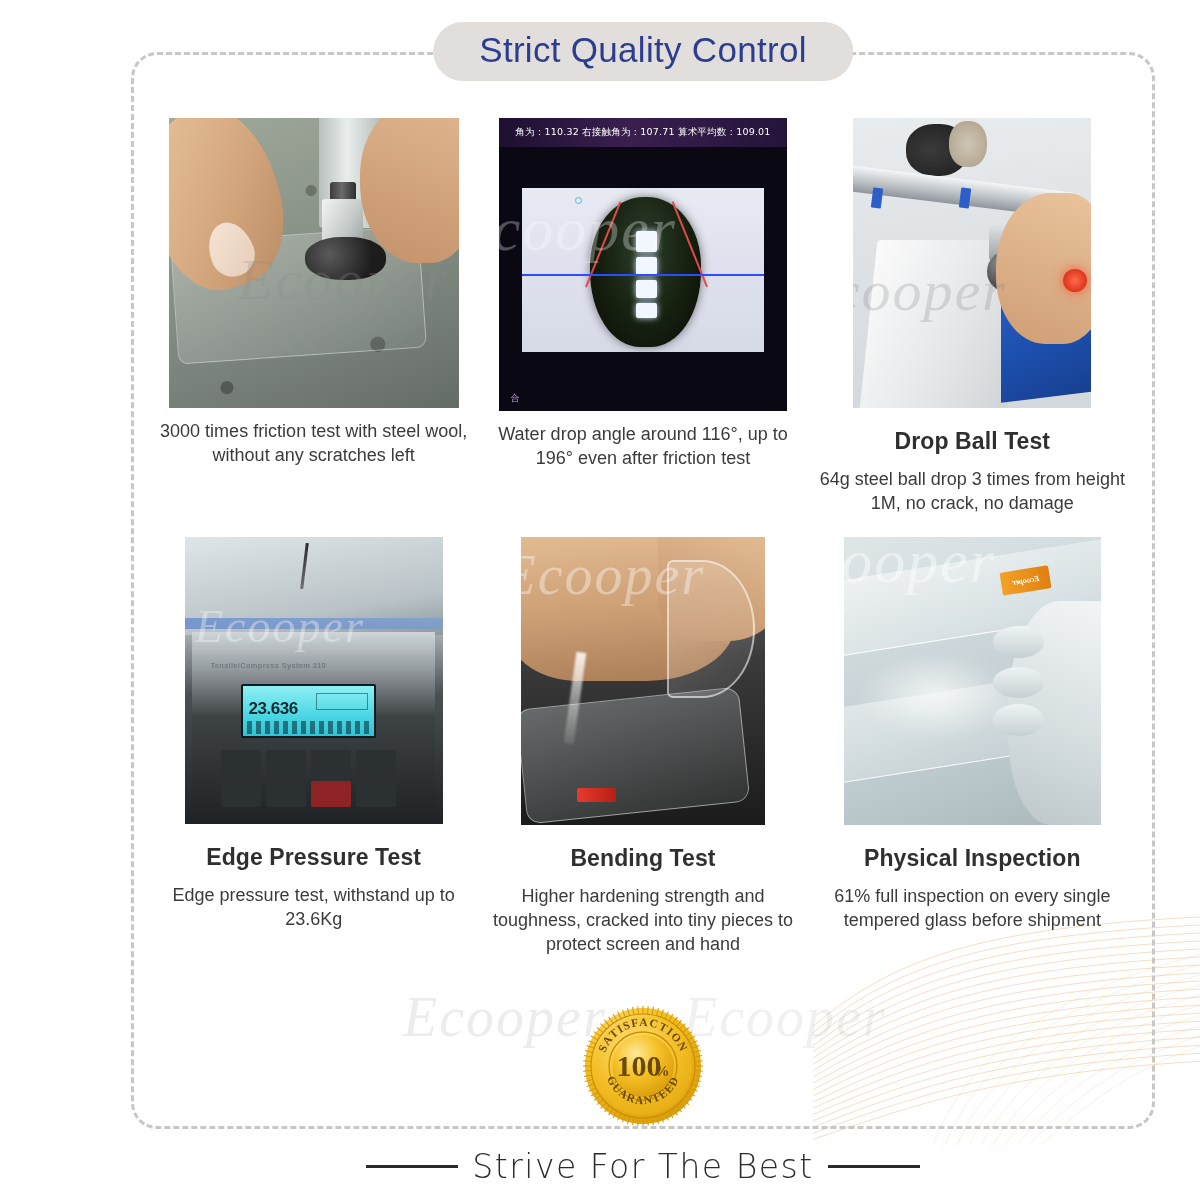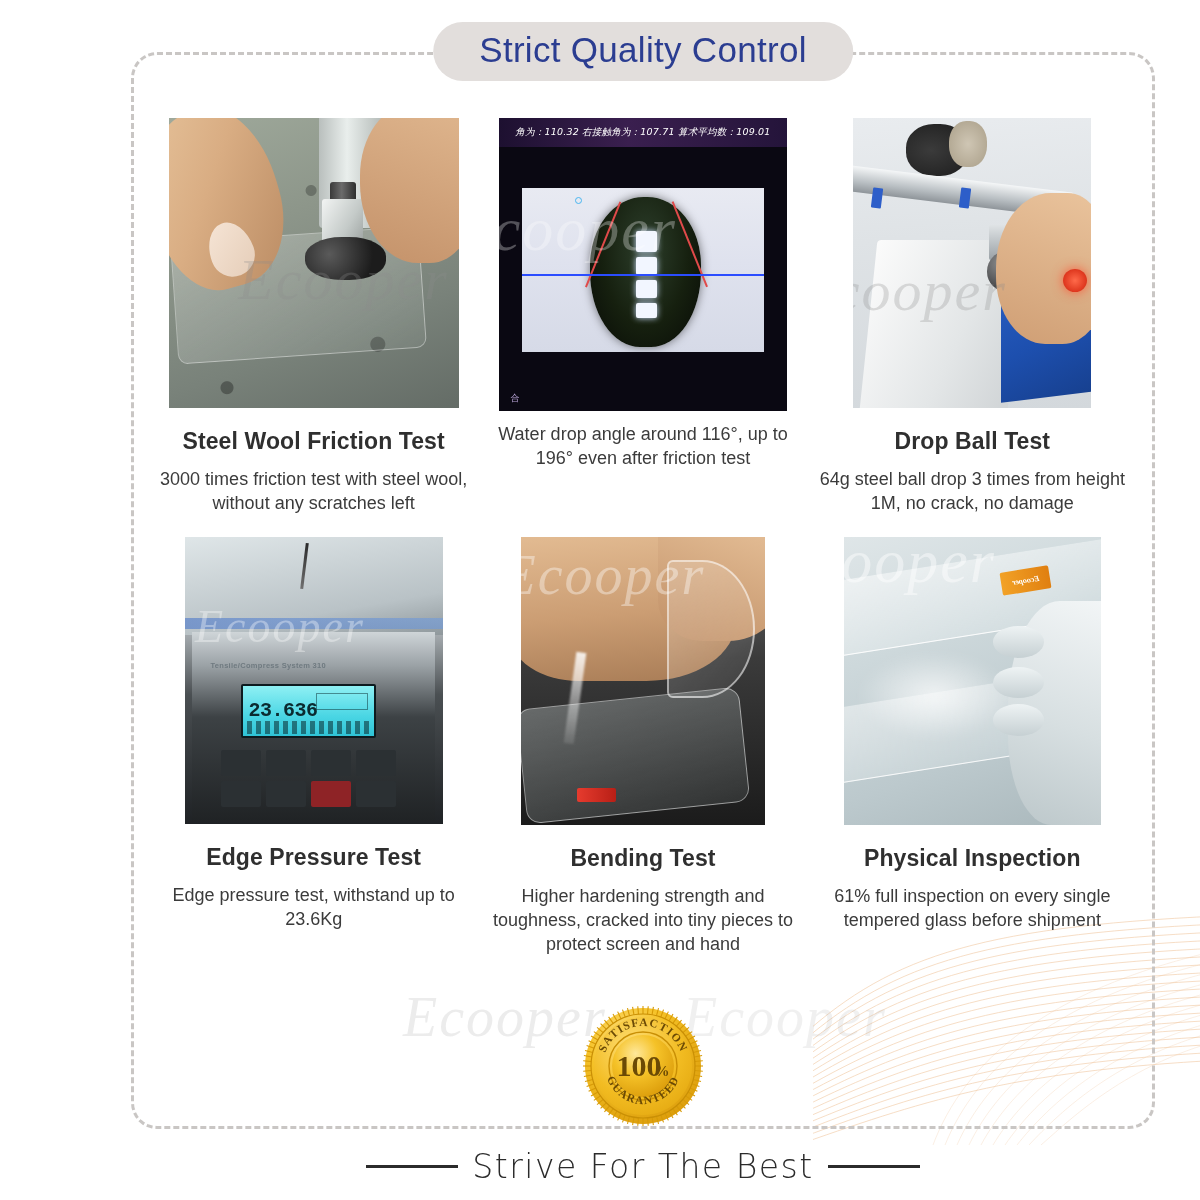--- a/index.html
+++ b/index.html
@@ -118,21 +118,21 @@
     border-radius:10px; transform:rotate(-4deg);
   }
 
   
   .p2 { background:#0a0812; }
   .p2 .topbar {
     position:absolute; left:0; top:0; width:100%; height:10%;
     background:linear-gradient(90deg,#1d1030,#3a1f4f 45%,#24143a);
     color:#fff; font-size:9.5px; font-family:"DejaVu Sans", sans-serif;
     display:flex; align-items:center; justify-content:center;
-    white-space:nowrap; letter-spacing:.2px; overflow:hidden;font-style:italic;
+    white-space:nowrap; letter-spacing:.2px; overflow:hidden;
   }
   .p2 .screen {
     position:absolute; left:8%; top:24%; width:84%; height:56%;
     background:linear-gradient(180deg,#e8eaf2 0%,#dfe2ee 45%,#d6dae7 100%);
     overflow:hidden;
   }
   .p2 .drop {
     position:absolute; left:28%; top:5%; width:46%; height:92%;
     background:radial-gradient(ellipse at 50% 35%, #2d3f2c 0%, #16200f 55%, #070a06 100%);
     border-radius:48% 48% 45% 45%/45% 45% 50% 50%;
@@ -224,22 +224,22 @@
     position:absolute; left:10%; top:43%; font-size:7.5px; color:#6f7a80;
     font-family:"Liberation Sans",sans-serif; letter-spacing:.3px;font-weight:bold;
   }
   .p4 .lcd {
     position:absolute; left:22%; top:51%; width:52%; height:19%;
     background:linear-gradient(180deg,#8ff0f4,#4ad6e4 60%,#2fc3d6);
     border:2px solid #0d1b1f; border-radius:2px; overflow:hidden;
   }
   .p4 .lcdval {
     position:absolute; left:4%; top:26%;
-    font-family:Liberation Mono, monospace; font-weight:bold;
-    font-size:20px; color:#0b2b30; letter-spacing:-.5px;
+    font-family:Liberation Sans, sans-serif; font-weight:bold;
+    font-size:17px; color:#0b2b30; letter-spacing:-.5px;
   }
   .p4 .lcdrow {
     position:absolute; right:4%; top:14%; width:40%; height:34%;
     border:1px solid rgba(10,45,50,.5);
   }
   .p4 .lcdbot {
     position:absolute; left:3%; bottom:4%; width:94%; height:26%;
     background:repeating-linear-gradient(90deg, rgba(8,40,45,.55) 0 5px, transparent 5px 9px);
   }
   .p4 .keys {
@@ -398,21 +398,20 @@
           <div class="machine"></div>
           <div class="rod"></div>
           <div class="block"></div>
           <div class="wool"></div>
           <div class="hand2"></div>
           <div class="thumb"></div>
           <div class="nail"></div>
           <div class="wm wm-dark" style="left:24%; top:44%; font-size:58px;">Ecooper</div>
         </div>
       </div>
-      <div class="card-title">Steel Wool Friction Test</div>
       <div class="card-desc">3000 times friction test with steel wool, without any scratches left</div>
     </div>
 
     <div class="card c2">
       <div class="photo-wrap">
         <div class="photo p2">
           <div class="topbar">角为：110.32   右接触角为：107.71   算术平均数：109.01</div>
           <div class="screen">
             <div class="drop"></div>
             <div class="hl" style="top:26%; height:13%;"></div>

